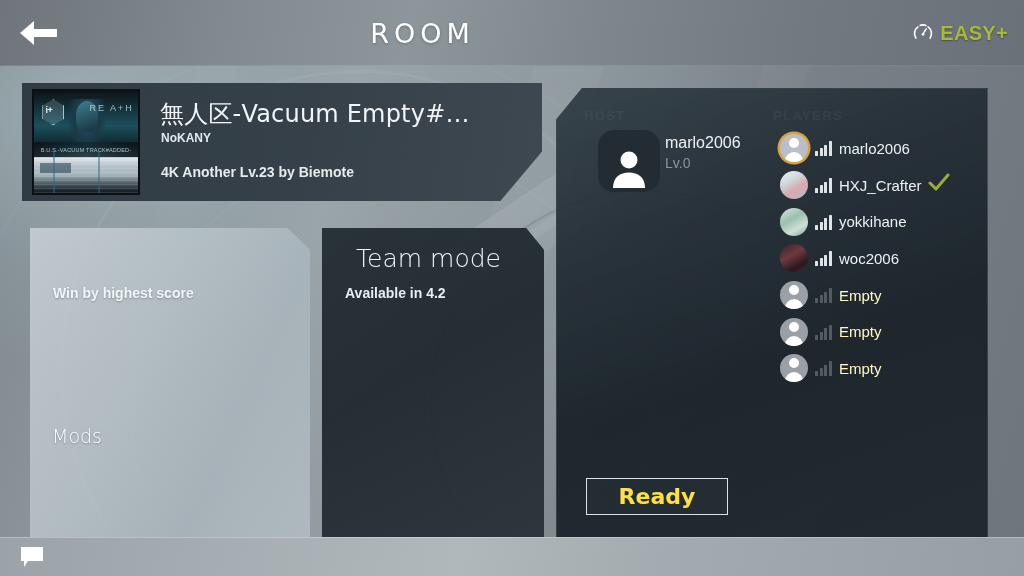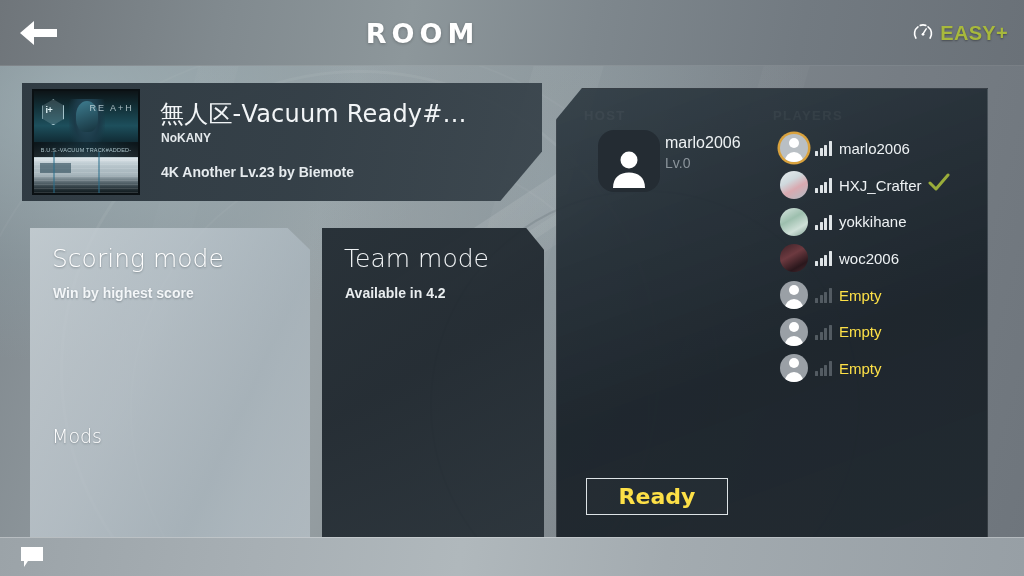--- a/index.html
+++ b/index.html
@@ -78,21 +78,21 @@
     width: 60px; height: 46px;
     display: flex; align-items: center; justify-content: center;
     cursor: pointer;
   }
   .room-title {
     position: absolute; left: 0; top: 0; width: 845px; height: 66px;
     display: flex; align-items: center; justify-content: center;
     color: #ffffff;
     font-size: 27px;
     letter-spacing: 5px;
-    font-weight: 700;
+    font-weight: 400;
     text-shadow: 0 1px 3px rgba(0,0,0,0.25);
     font-family: "DejaVu Sans", sans-serif;
   }
   .difficulty {
     position: absolute; right: 16px; top: 0; height: 66px;
     display: flex; align-items: center; gap: 6px;
   }
   .difficulty-label {
     color: #a8b93c;
     font-size: 20px;
@@ -217,21 +217,21 @@
     left: 322px; top: 228px; width: 222px; height: 310px;
     background: linear-gradient(150deg, rgba(34,43,50,0.94) 0%, rgba(30,38,45,0.93) 45%, rgba(36,45,52,0.90) 100%);
     clip-path: polygon(0 0, 92% 0, 100% 7%, 100% 100%, 0 100%);
   }
   .mode-title {
     position: absolute; left: 22px; top: 16px;
     font-size: 25px; font-weight: 300;
     font-family: "DejaVu Sans", sans-serif;
   }
   .scoring-panel .mode-title { color: #ffffff; text-shadow: 0 1px 2px rgba(60,70,78,0.45); }
-  .team-panel .mode-title { color: #f0f3f5; }
+  .team-panel .mode-title { color: #f0f3f5; margin-left: 12px; }
   .mode-sub {
     position: absolute; left: 23px; top: 57px;
     font-size: 14px; font-weight: bold;
   }
   .scoring-panel .mode-sub { color: #f3f6f8; text-shadow: 0 1px 2px rgba(60,70,78,0.4); }
   .team-panel .mode-sub { color: #e9edef; }
   .mods-title {
     position: absolute; left: 22px; top: 197px;
     color: #ffffff;
     font-size: 19px; font-weight: 300;
@@ -327,21 +327,21 @@
   .p-signal i:nth-child(3) { height: 11.5px; }
   .p-signal i:nth-child(4) { height: 15px; }
   .p-signal.dim i { background: #535b62; }
   .p-name {
     margin-left: 6px;
     color: #eef2f4;
     font-size: 15px;
     font-weight: 500;
     white-space: nowrap;
   }
-  .p-name.empty-name { color: #fde047; }
+  .p-name.empty-name { color: #fef9c3; }
   .p-check {
     position: absolute; right: 40px; top: 50%;
     transform: translateY(-50%);
   }
 
   .ready-btn {
     position: absolute; left: 586px; top: 478px;
     width: 142px; height: 37px;
     border: 1.5px solid #dde3e6;
     background: rgba(255,255,255,0.02);
@@ -420,26 +420,25 @@
       <div class="thumb-topright">RE A+H</div>
       <div class="thumb-band">
         <span class="thumb-band-txt">B.U.S.-VACUUM TRACK#ADDED-</span>
       </div>
       <div class="thumb-sub">-NoKANY-</div>
       <div class="thumb-glitch"></div>
       <div class="thumb-vline" style="left:18%"></div>
       <div class="thumb-vline" style="left:62%"></div>
     </div>
   </div>
-  <div class="song-title">無人区-Vacuum Ready#…</div>
+  <div class="song-title">無人区-Vacuum Empty#…</div>
   <div class="song-artist">NoKANY</div>
   <div class="song-chart">4K Another Lv.23 by Biemote</div>
 
   <div class="mode-panel scoring-panel">
-    <div class="mode-title">Scoring mode</div>
     <div class="mode-sub">Win by highest score</div>
     <div class="mods-title">Mods</div>
   </div>
 
   <div class="mode-panel team-panel">
     <div class="mode-title">Team mode</div>
     <div class="mode-sub">Available in 4.2</div>
   </div>
 
   <div class="right-panel"></div>

